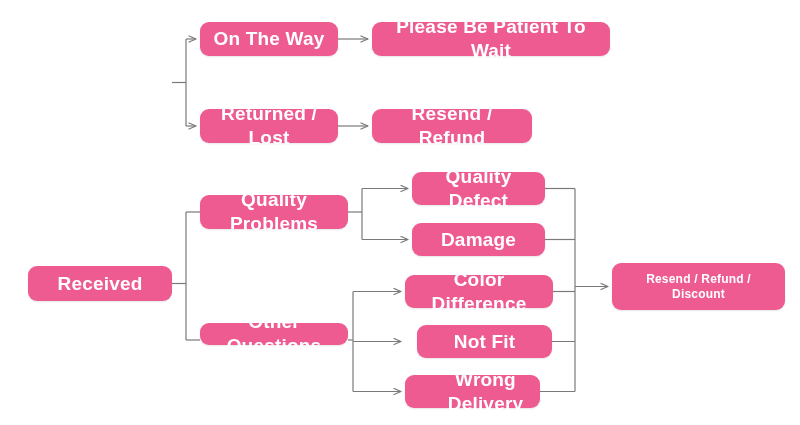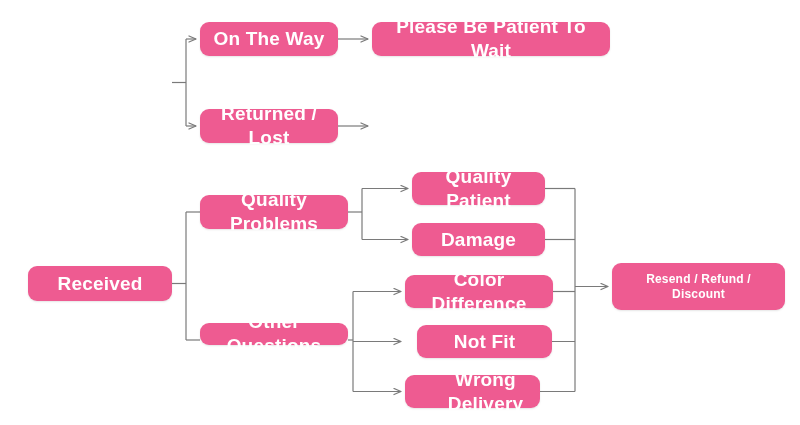--- a/index.html
+++ b/index.html
@@ -97,28 +97,29 @@
     </g>
   </svg>
 
 
   <div class="node" style="left:200px; top:22px; width:138px; height:34px;">On The Way</div>
 
   <div class="node" style="left:372px; top:22px; width:238px; height:34px;">Please Be Patient To Wait</div>
 
   <div class="node" style="left:200px; top:109px; width:138px; height:34px;">Returned / Lost</div>
 
+  <div class="node" style="left:372px; top:109px; width:160px; height:34px;">Resend / Refund</div>
 
   <div class="node" style="left:28px; top:266px; width:144px; height:35px;">Received</div>
 
   <div class="node" style="left:200px; top:195px; width:148px; height:34px;">Quality Problems</div>
 
   <div class="node" style="left:200px; top:323px; width:148px; height:22px;">Other Questions</div>
 
-  <div class="node" style="left:412px; top:172px; width:133px; height:33px;">Quality Patient</div>
+  <div class="node" style="left:412px; top:172px; width:133px; height:33px;">Quality Defect</div>
 
   <div class="node" style="left:412px; top:223px; width:133px; height:33px;">Damage</div>
 
   <div class="node" style="left:405px; top:275px; width:148px; height:33px;">Color Difference</div>
 
   <div class="node" style="left:405px; top:325px; width:135px; height:33px;margin-left:12px;">Not Fit</div>
 
   <div class="node" style="left:405px; top:375px; width:135px; height:33px;padding-left:36px;">Wrong Delivery</div>
 
   <div class="node multiline" style="left:612px; top:263px; width:173px; height:47px;">Resend / Refund / Discount</div>

